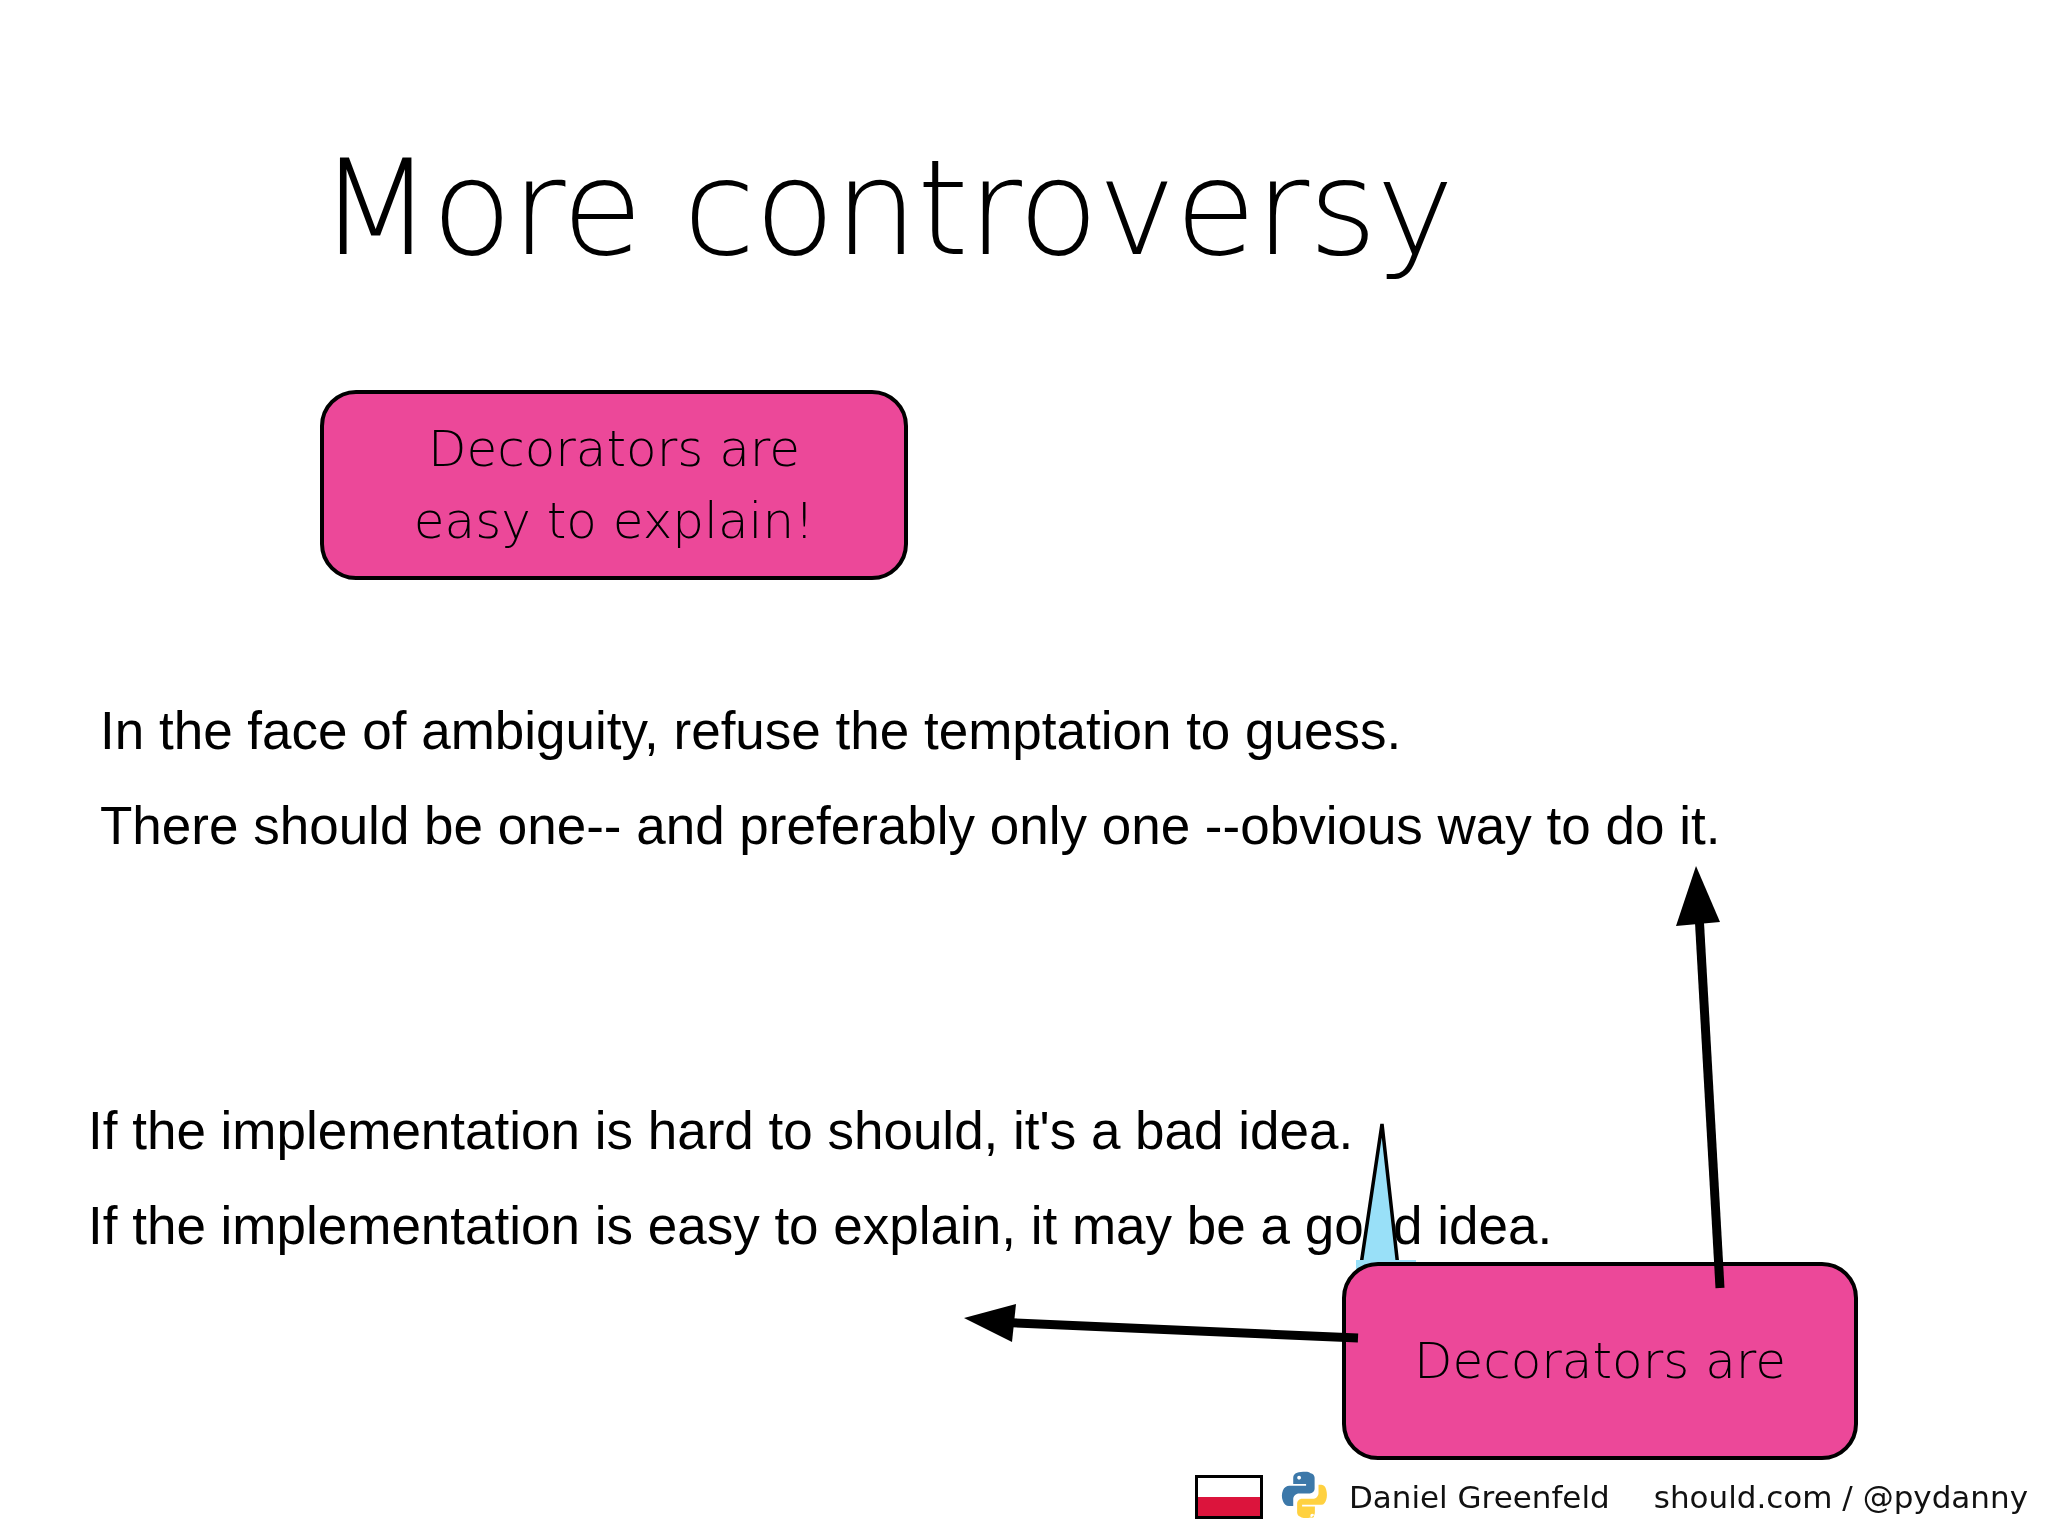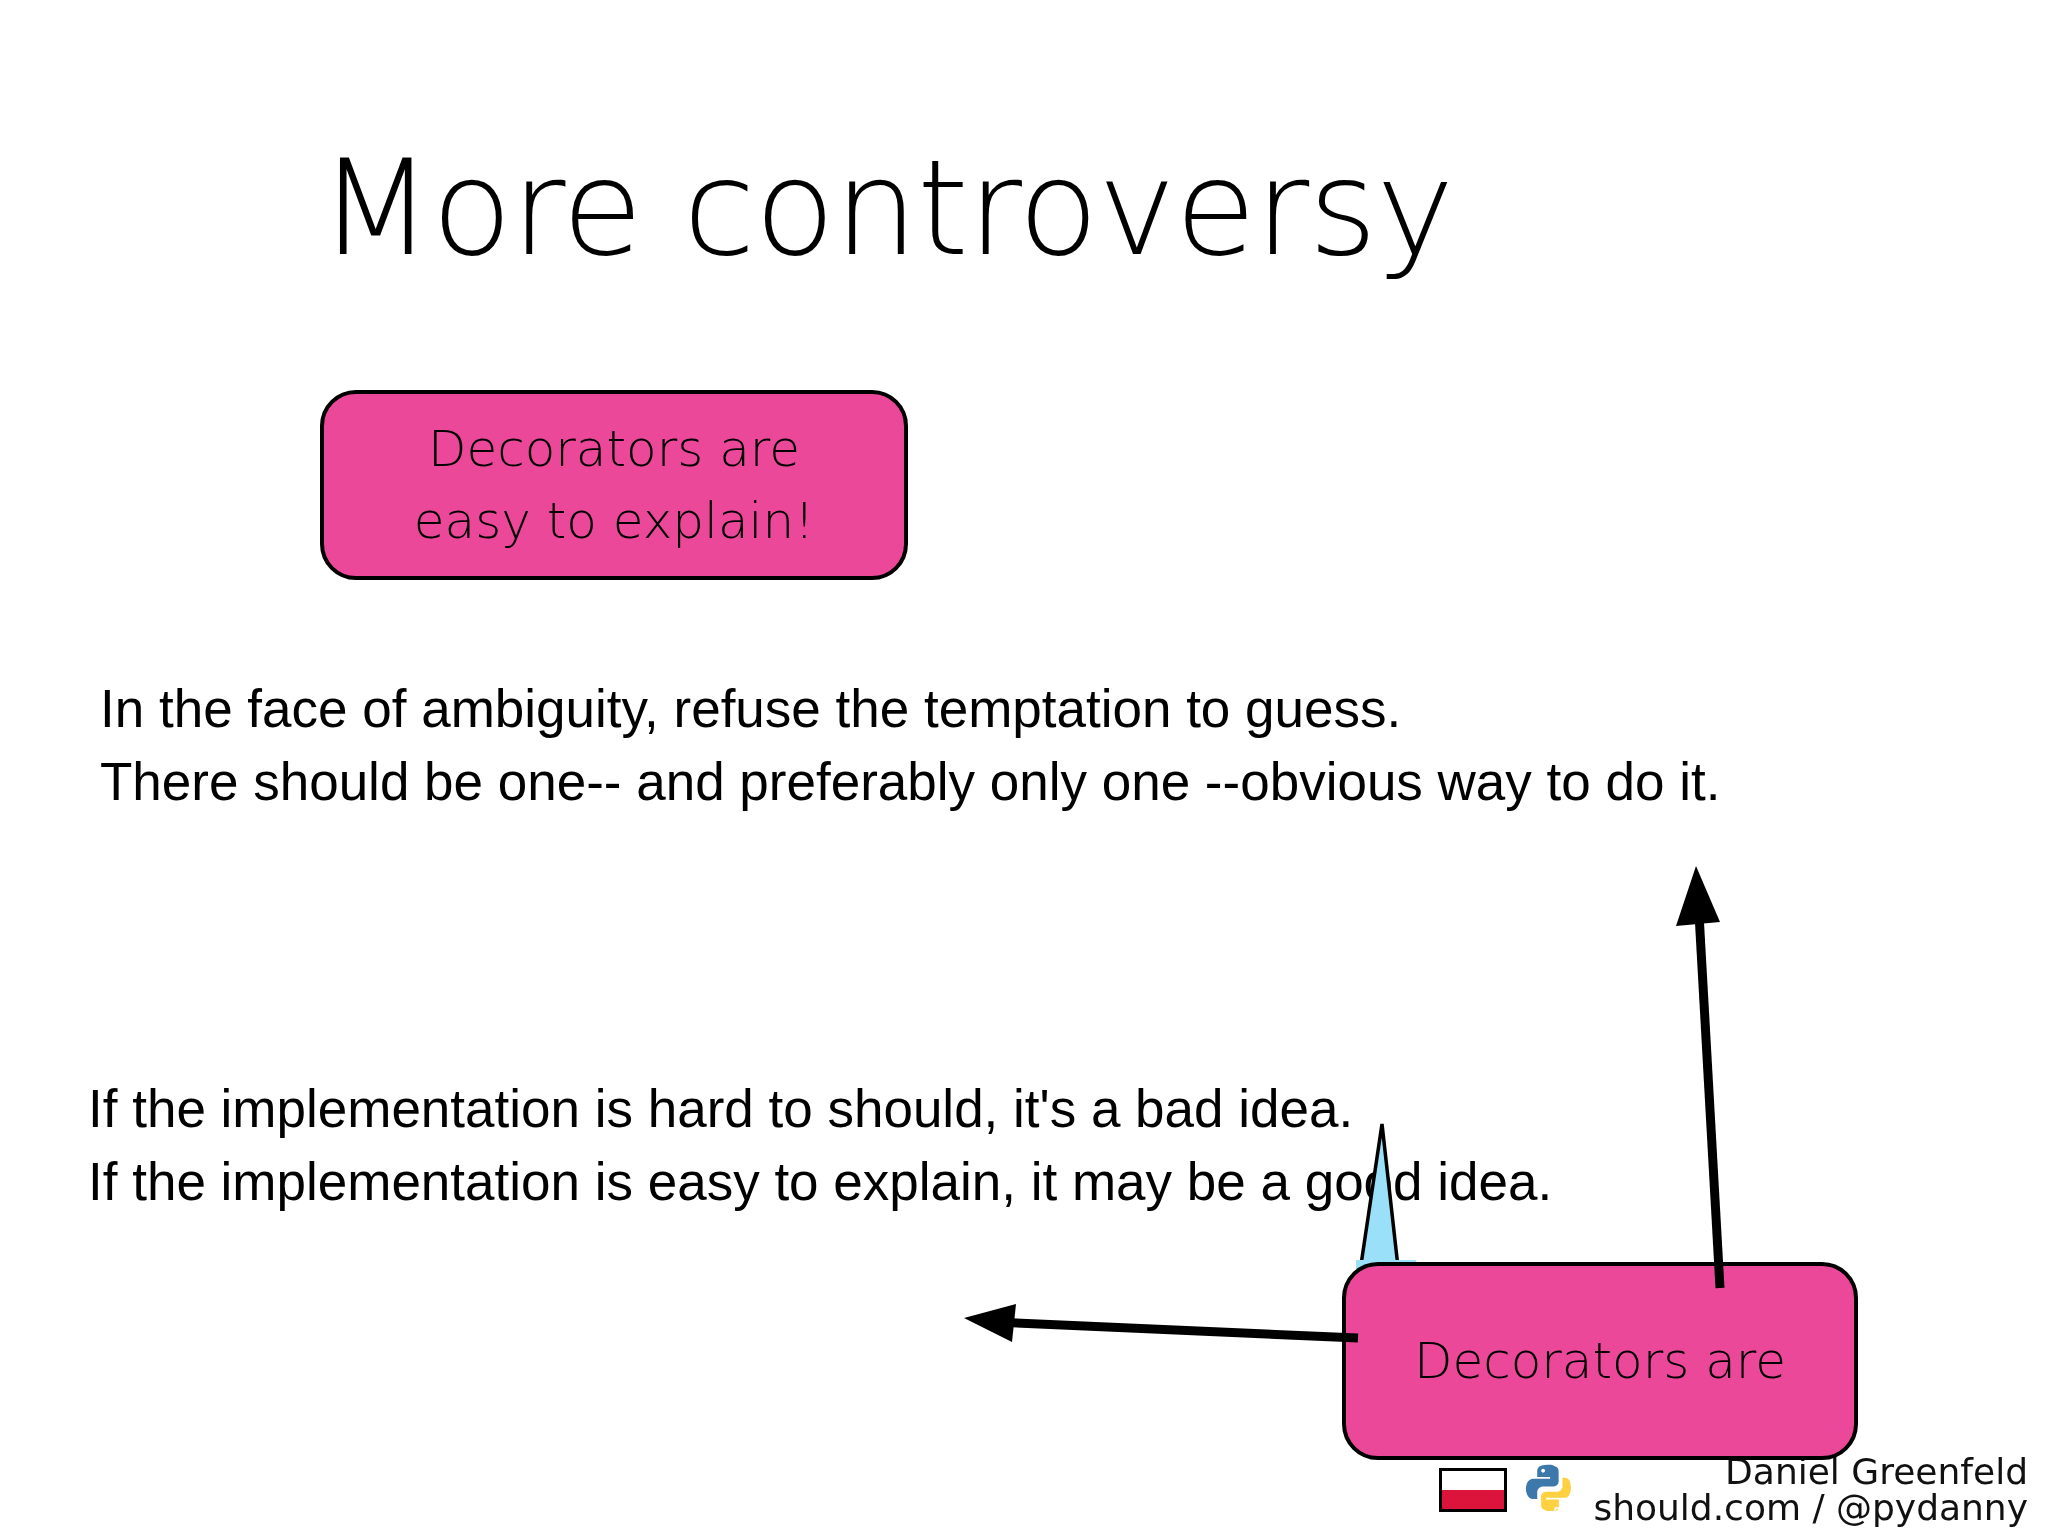--- a/index.html
+++ b/index.html
@@ -45,21 +45,21 @@
   
   .zen-block {
     position: absolute;
     font-family: "Liberation Sans", sans-serif;
     font-weight: 400;
     font-size: 53px;
     line-height: 73px;
     color: #000000;
     white-space: nowrap;
   }
-  .zen-block .zen-line { display: block; }
+  .zen-block .zen-line { display: block; margin-top: 22px; }
 
   #zen-block-1 { left: 100px; top: 672px; }
   #zen-block-2 { left: 88px;  top: 1072px; }
   #zen-block-3 { left: 88px;  top: 1272px; }
 
   
   .callout {
     position: absolute;
     box-sizing: border-box;
     background: #ec4899;
@@ -152,28 +152,29 @@
 
   .python-logo {
     width: 58px;
     height: 58px;
     flex: 0 0 auto;
     display: block;
   }
 
   #footer-credit {
     display: flex;
-    flex-direction: column;
+    flex-direction: row;
     align-items: flex-end;
     font-family: "DejaVu Sans", sans-serif;
     font-weight: 400;
-    font-size: 36px;
+    font-size: 31px;
     line-height: 36px;
     color: #111111;
     white-space: nowrap;
+    gap: 44px;
   }
 </style>
 </head>
 <body>
 
 <div id="slide">
 
   <div class="slide-title">More controversy</div>
 
   <div class="callout" id="callout-easy">

